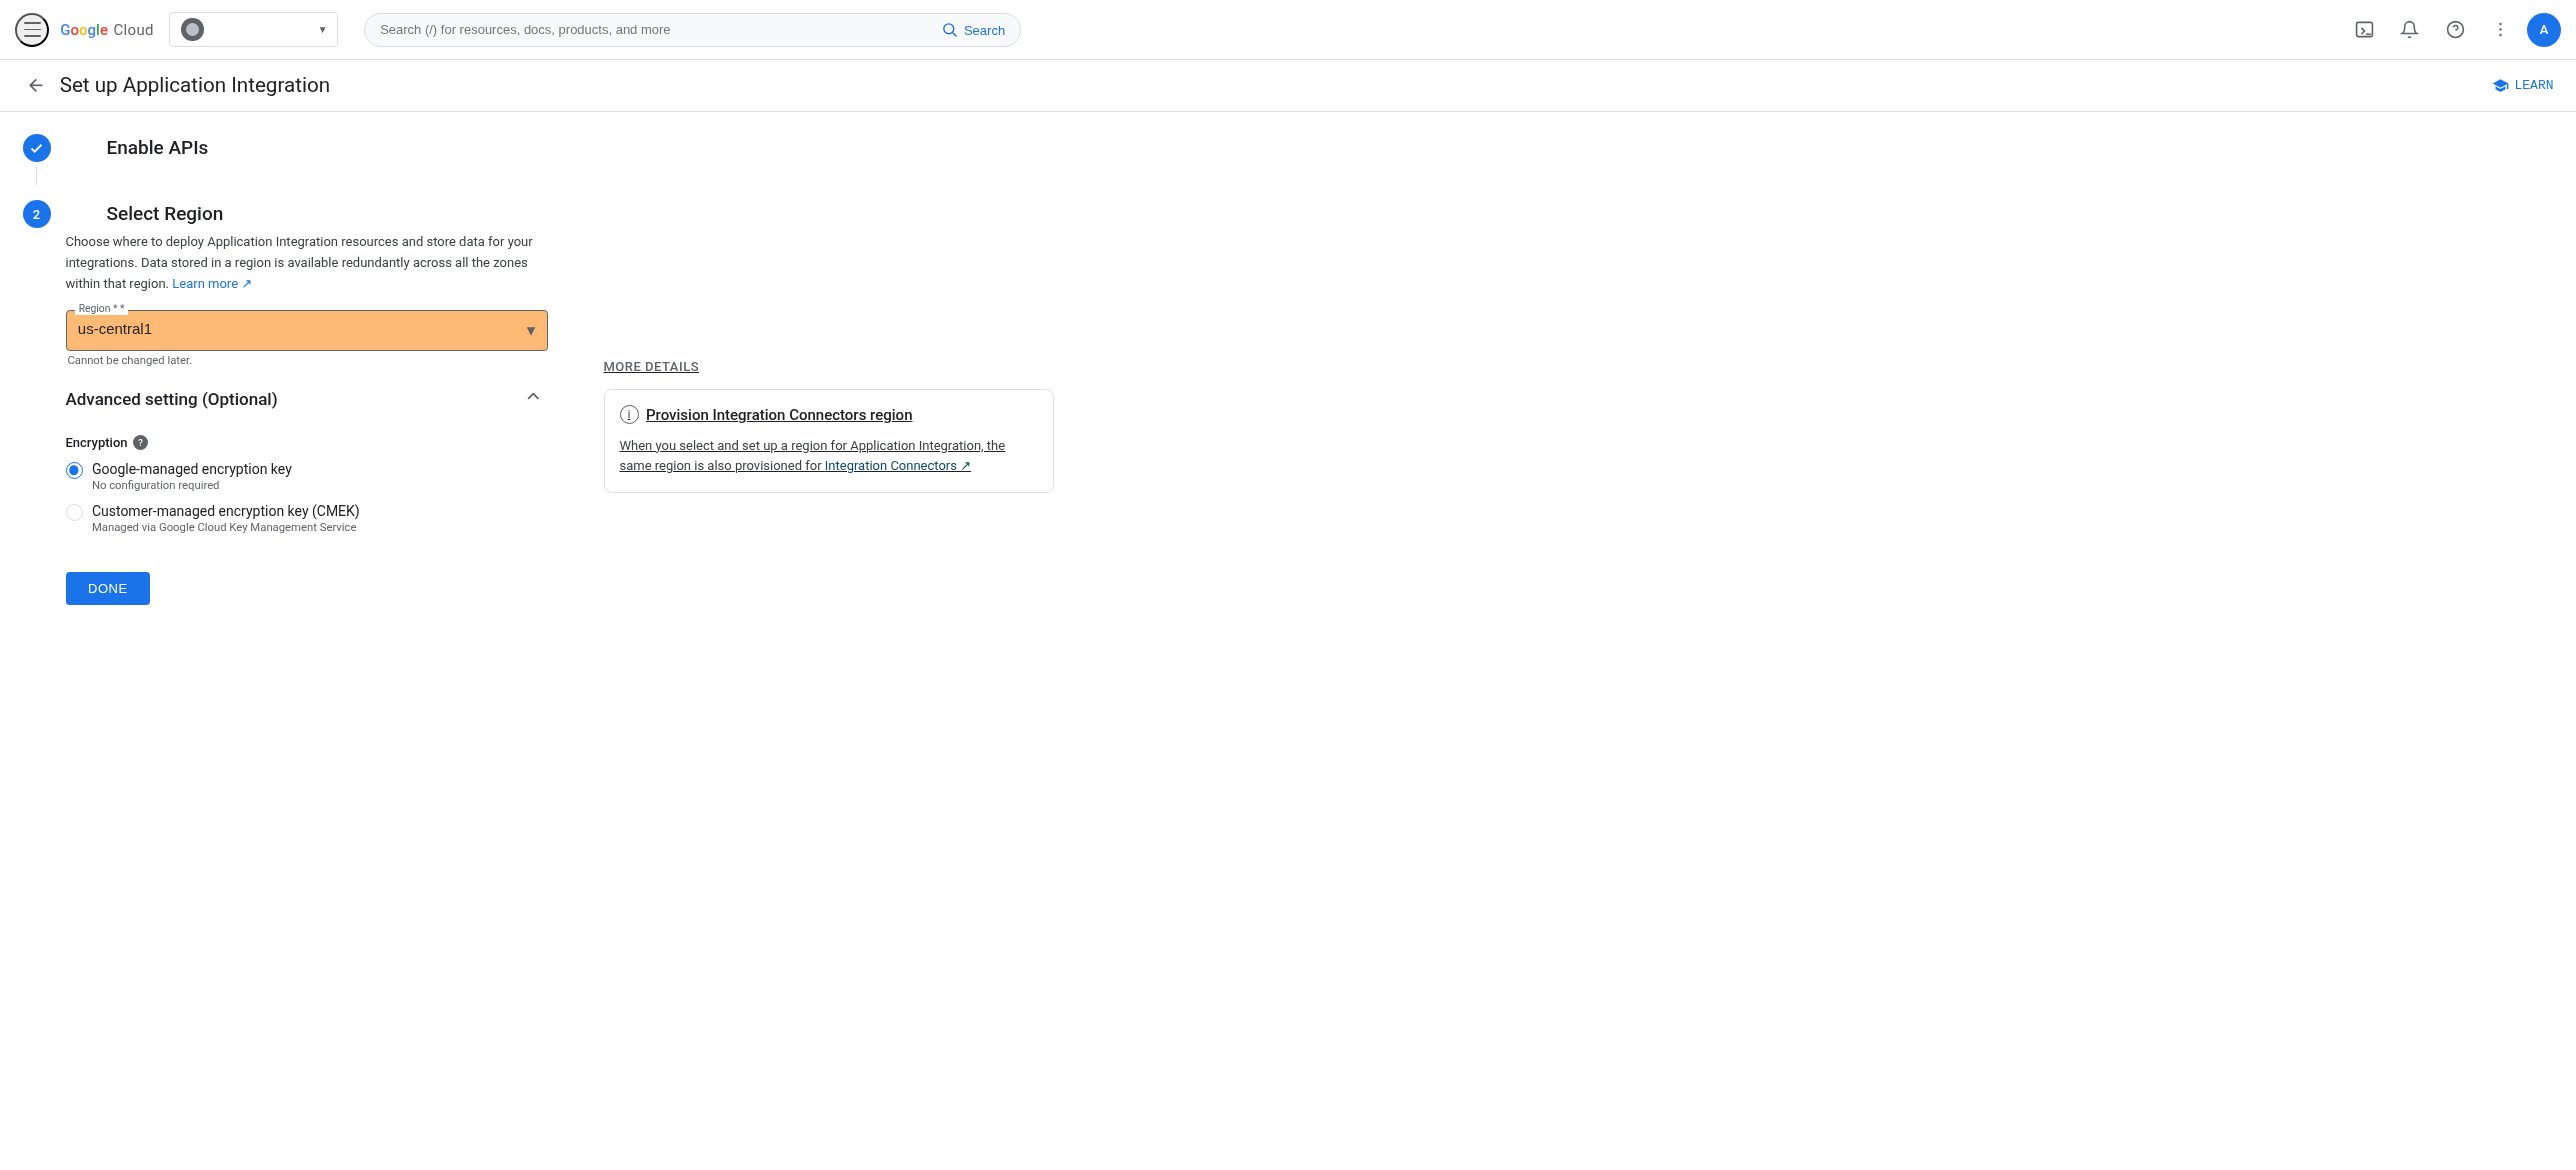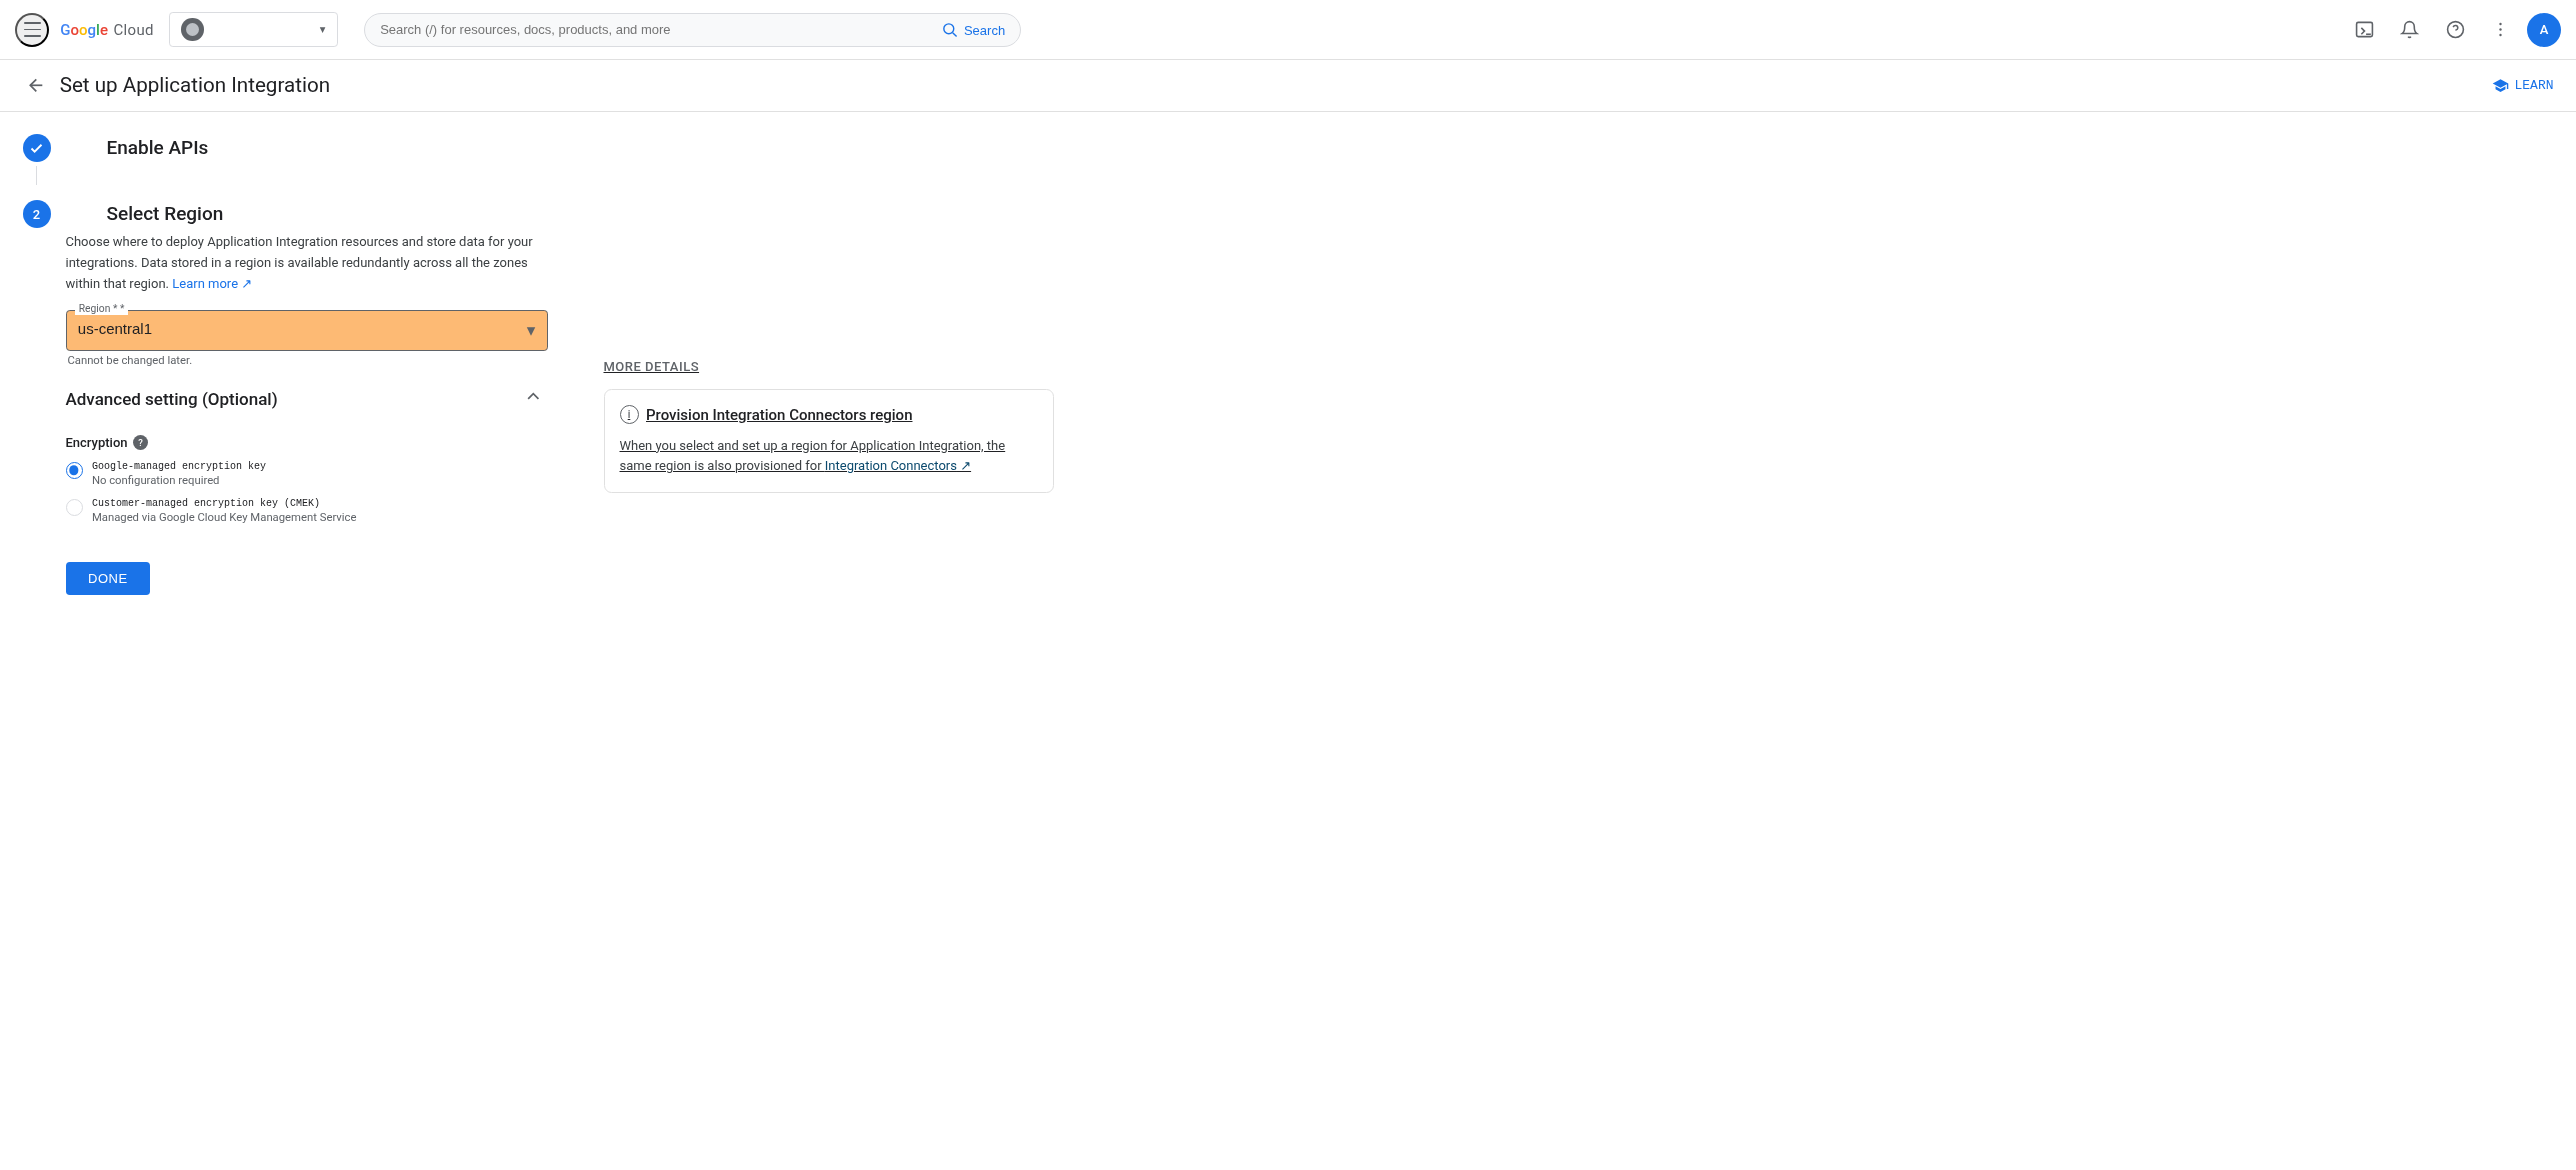--- a/index.html
+++ b/index.html
@@ -258,21 +258,21 @@
     }
     .radio-btn:checked::after {
       content: '';
       position: absolute;
       top: 50%; left: 50%;
       transform: translate(-50%, -50%);
       width: 9.4px; height: 9.4px;
       border-radius: 50%; background: #1a73e8;
     }
     .radio-label-group { display: flex; flex-direction: column; gap: 1.9px; }
-    .radio-main-label { font-size: 10px; color: #202124; font-family: Liberation Mono, monospace; }
+    .radio-main-label { font-size: 14px; color: #202124; }
     .radio-sub-label { font-size: 11.3px; color: #5f6368; }
 
     
     .done-section {
       margin-top: 22.5px; padding: 15px 0;
     }
     .done-btn {
       background: #1a73e8; color: #fff; border: none; border-radius: 3.8px;
       padding: 9.4px 22.5px; font-size: 13px; font-weight: 500;
       cursor: pointer; letter-spacing: 0.5px;

